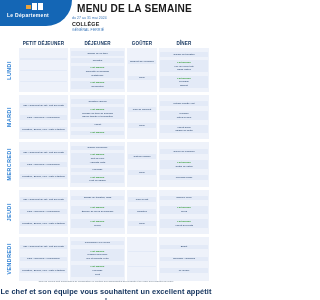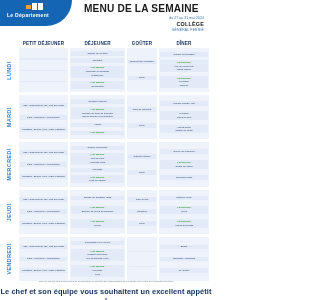--- a/index.html
+++ b/index.html
@@ -27,22 +27,22 @@
   .logo-sq.b{left:6px;top:0;background:#ffffff;}
   .logo-sq.c{left:12px;top:0;background:#ffffff;}
   .logo-sq.d{left:6px;top:3px;background:#ffffff;}
   .logo-sq.e{left:12px;top:3px;background:#ffffff;}
   .logo-text{
     position:absolute;left:7px;top:12px;
     color:#ffffff;font-size:5px;font-weight:bold;
     letter-spacing:.3px;white-space:nowrap;
   }
   .title-block{
-    position:absolute;left:72px;right:8px;top:2px;
-    text-align:right;
+    position:absolute;left:72px;right:14px;top:2px;
+    text-align:left;
   }
   .main-title{
     font-size:11px;font-weight:bold;color:#1a1a1a;
     letter-spacing:.2px;line-height:13px;
     font-stretch:condensed;
     transform:scaleX(.92);
   }
   .sub-date{
     font-size:3.4px;color:#2f6fb5;line-height:5px;
     margin-top:1px;letter-spacing:.1px;

